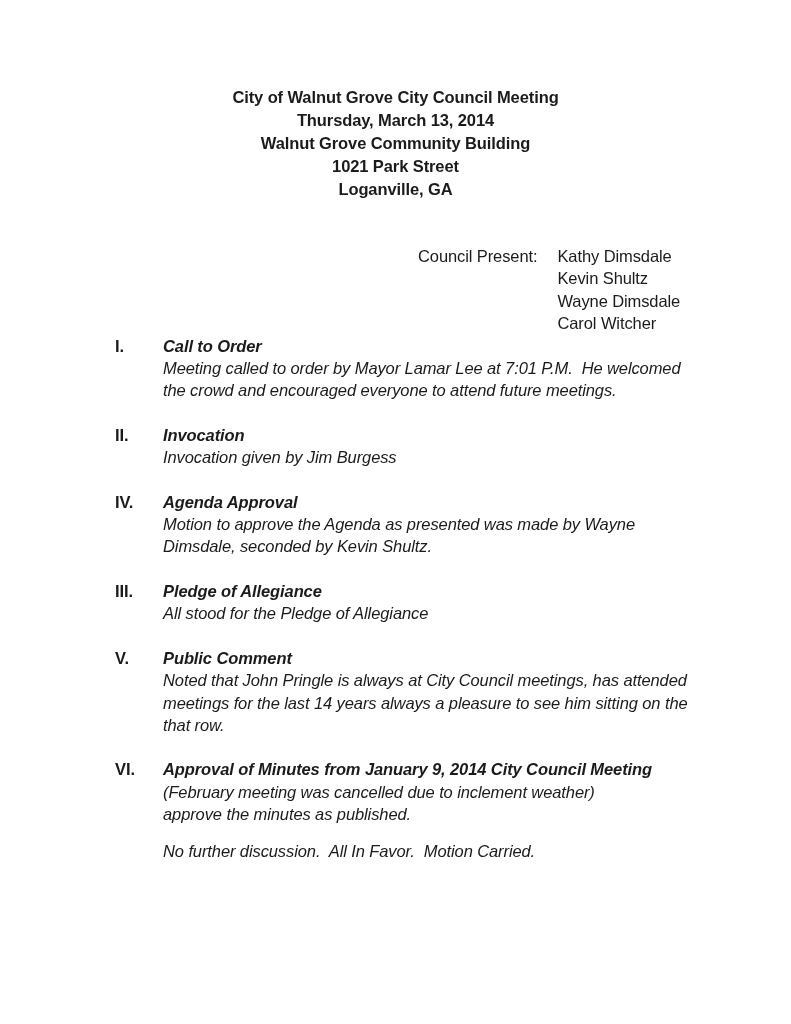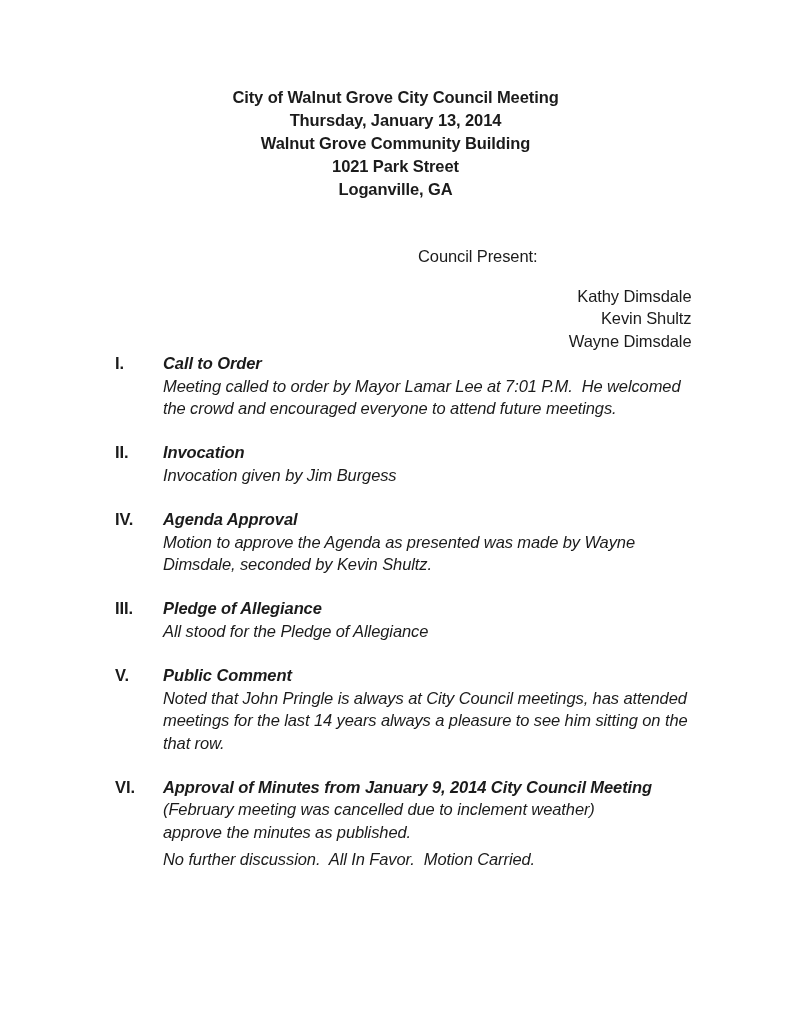--- a/index.html
+++ b/index.html
@@ -29,26 +29,25 @@
     white-space: pre;
   }
   .council-row {
     display: flex;
     margin-top: 44px;
     margin-left: 418px;
     line-height: 22.4px;
   }
   .council-label {
     white-space: pre;
-    margin-right: 8px;
+    margin-right: 20px;
   }
   .council-names {
     width: 146px;
-    text-align: right;
-    margin-top: 40px;
+    text-align: left;
   }
   .council-name {
     line-height: 22.4px;
     white-space: pre;
   }
   .sections {
     padding-left: 115px;
   }
   .section {
     display: flex;
@@ -67,42 +66,43 @@
   .section-title {
     font-weight: bold;
     line-height: 22.4px;
     white-space: pre;
   }
   .body-line {
     line-height: 22.4px;
     white-space: pre;
   }
   .closing-para {
-    margin-top: 5px;
+    margin-top: 14px;
   }
 </style>
 </head>
 <body>
 
 <div class="page">
 
   <div class="title-block">
     <div class="title-line">City of Walnut Grove City Council Meeting</div>
-    <div class="title-line">Thursday, January 13, 2014</div>
+    <div class="title-line">Thursday, March 13, 2014</div>
     <div class="title-line">Walnut Grove Community Building</div>
     <div class="title-line">1021 Park Street</div>
     <div class="title-line">Loganville, GA</div>
   </div>
 
   <div class="council-row">
     <div class="council-label">Council Present:</div>
     <div class="council-names">
       <div class="council-name">Kathy Dimsdale</div>
       <div class="council-name">Kevin Shultz</div>
       <div class="council-name">Wayne Dimsdale</div>
+      <div class="council-name">Carol Witcher</div>
     </div>
   </div>
 
   <div class="sections">
 
     <div class="section">
       <div class="section-numeral">I.</div>
       <div class="section-content">
         <div class="section-title">Call to Order</div>
         <div class="body-line">Meeting called to order by Mayor Lamar Lee at 7:01 P.M.  He welcomed</div>

